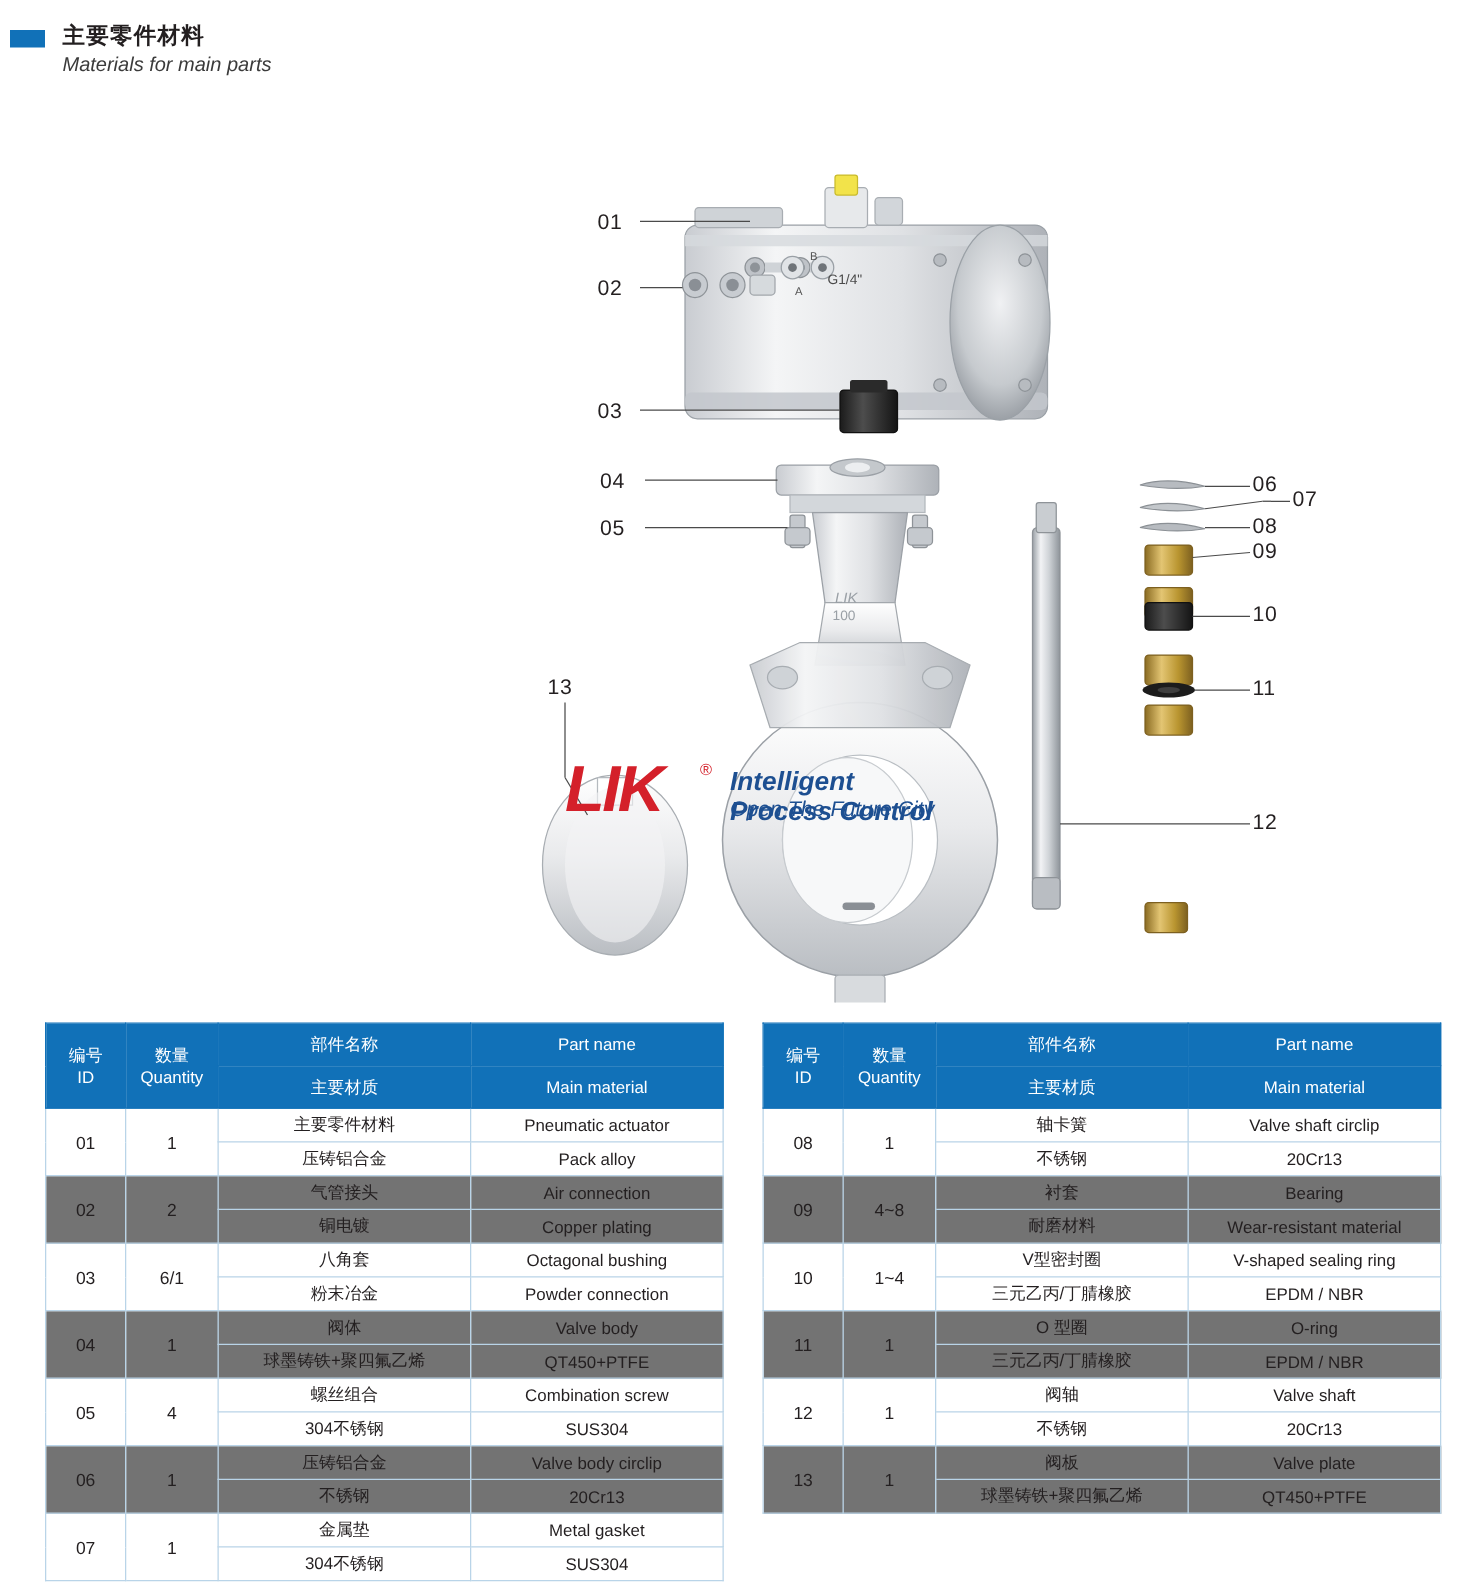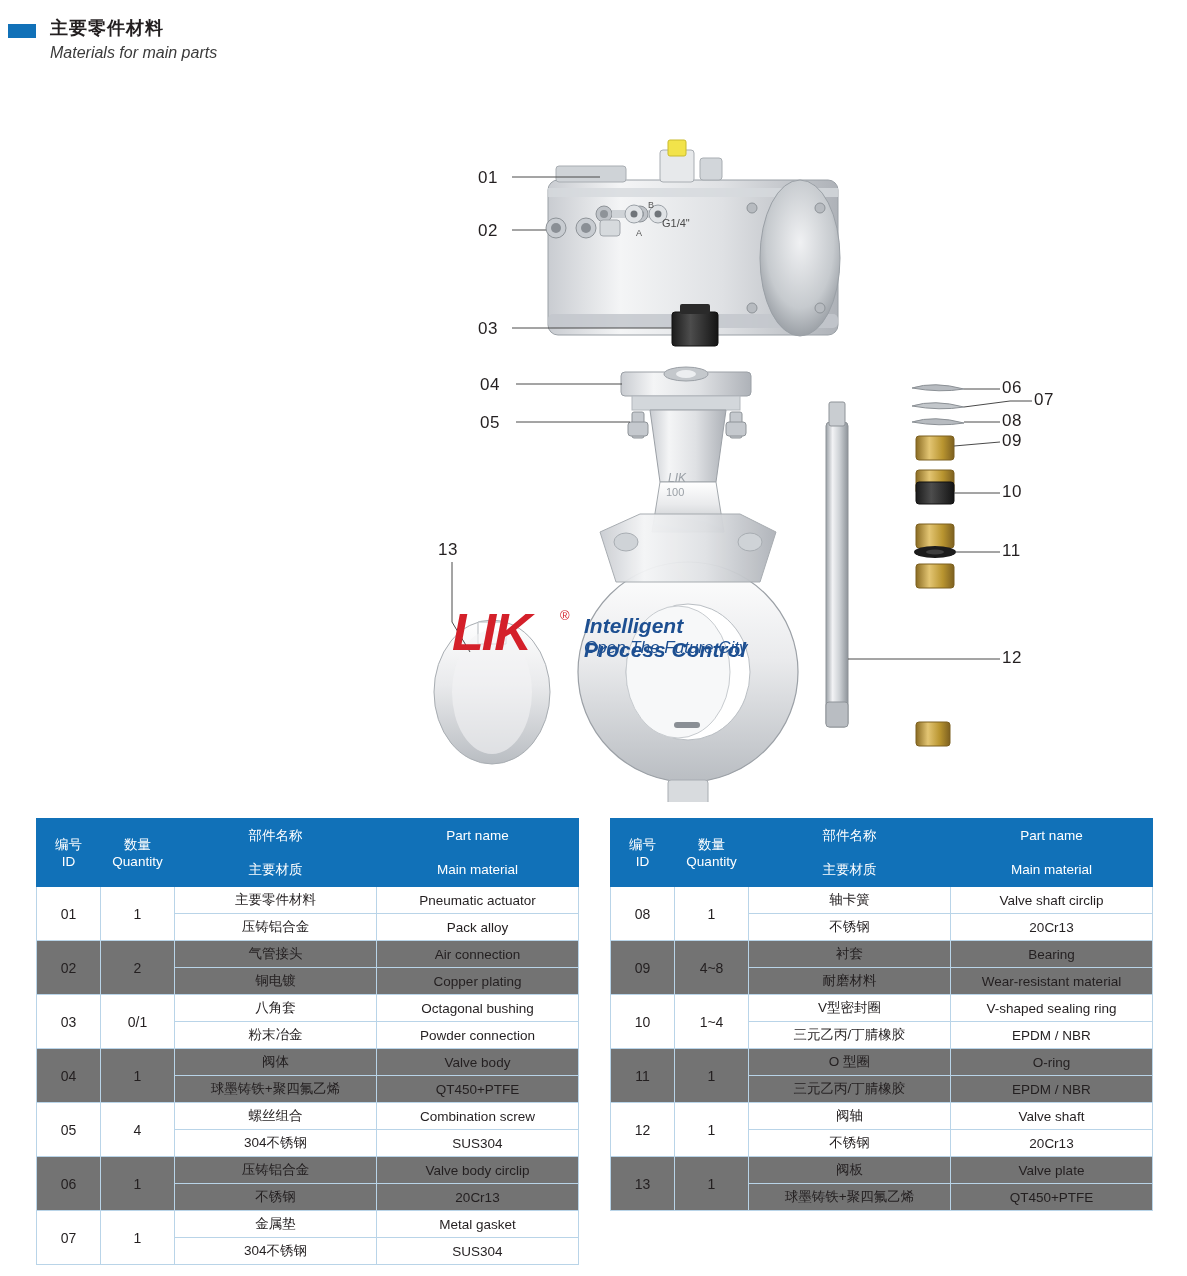--- a/index.html
+++ b/index.html
@@ -398,21 +398,21 @@
           <td class="qty" rowspan="2">2</td>
           <td>气管接头</td>
           <td>Air connection</td>
         </tr>
         <tr class="alt">
           <td>铜电镀</td>
           <td>Copper plating</td>
         </tr>
         <tr>
           <td class="id" rowspan="2">03</td>
-          <td class="qty" rowspan="2">0/1</td>
+          <td class="qty" rowspan="2">6/1</td>
           <td>八角套</td>
           <td>Octagonal bushing</td>
         </tr>
         <tr>
           <td>粉末冶金</td>
           <td>Powder connection</td>
         </tr>
         <tr class="alt">
           <td class="id" rowspan="2">04</td>
           <td class="qty" rowspan="2">1</td>

